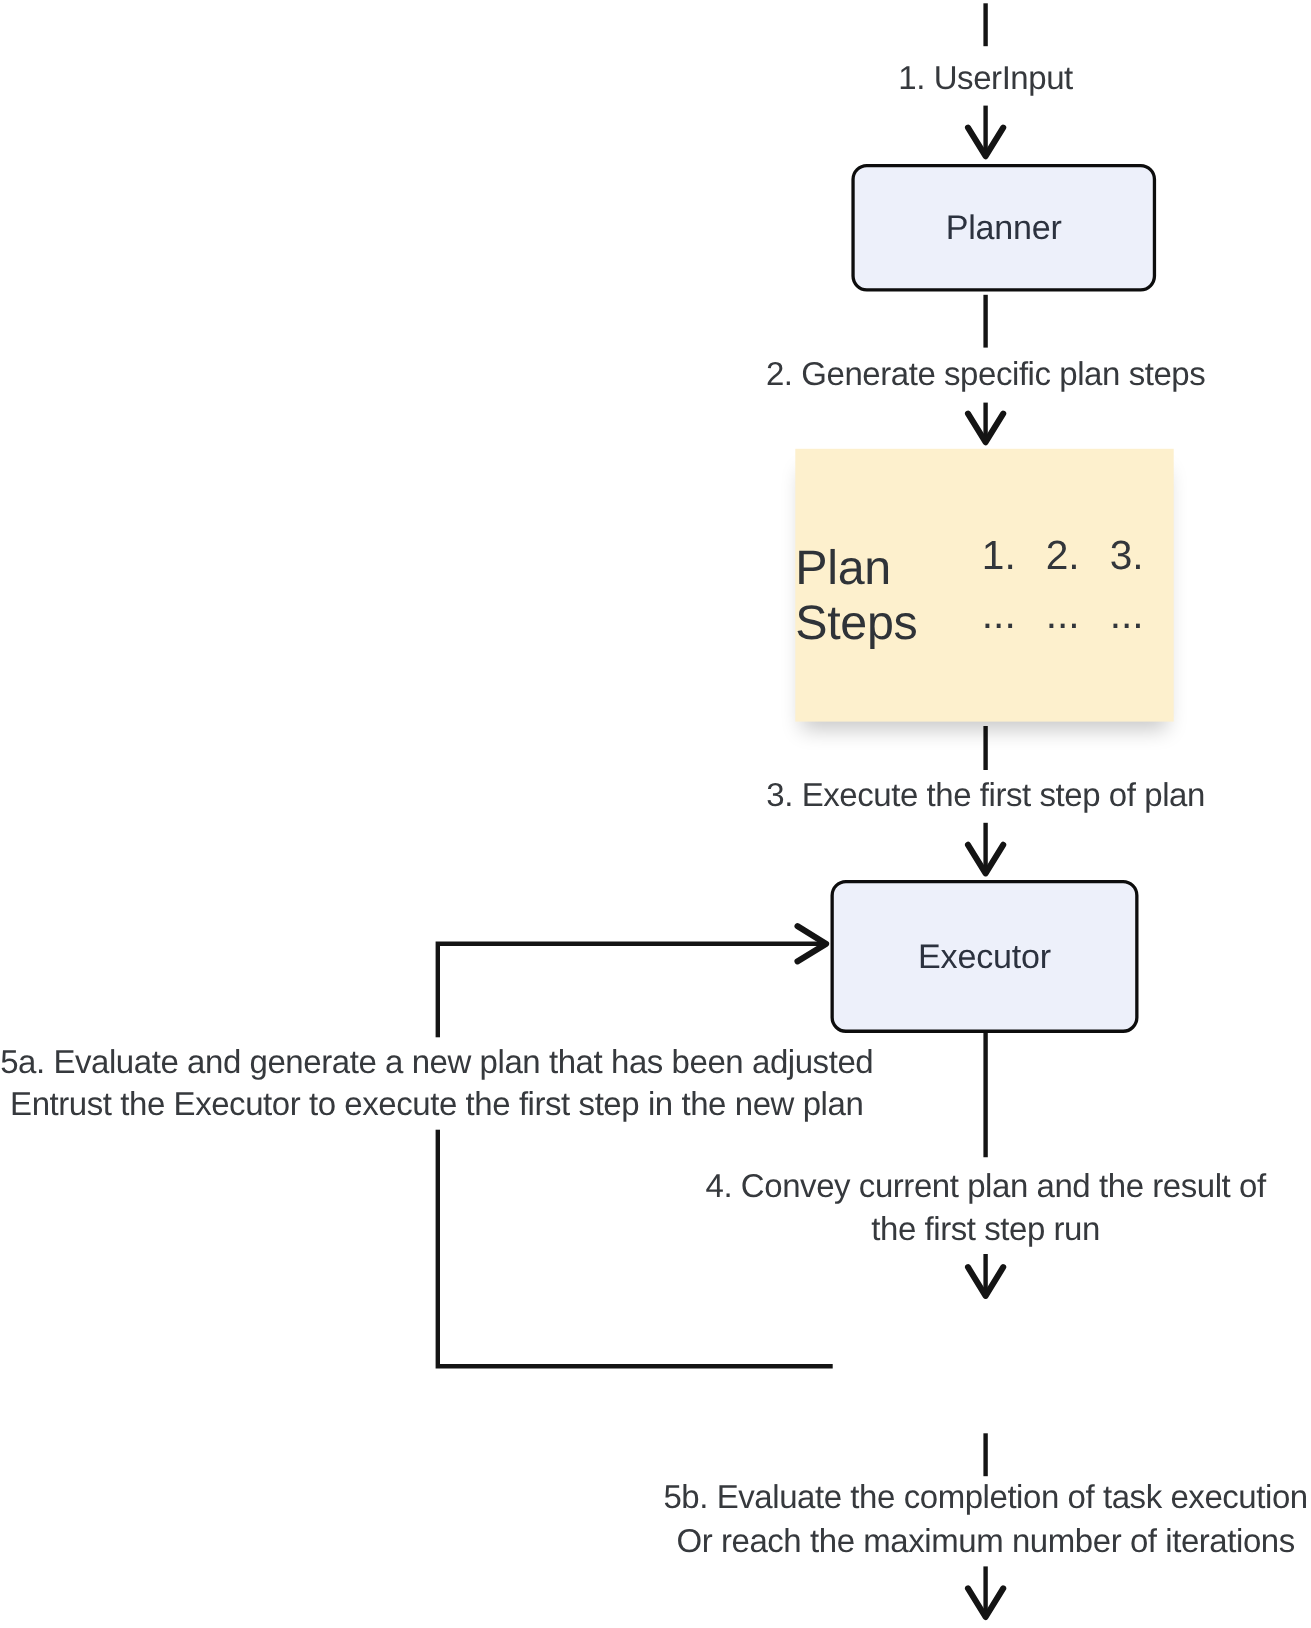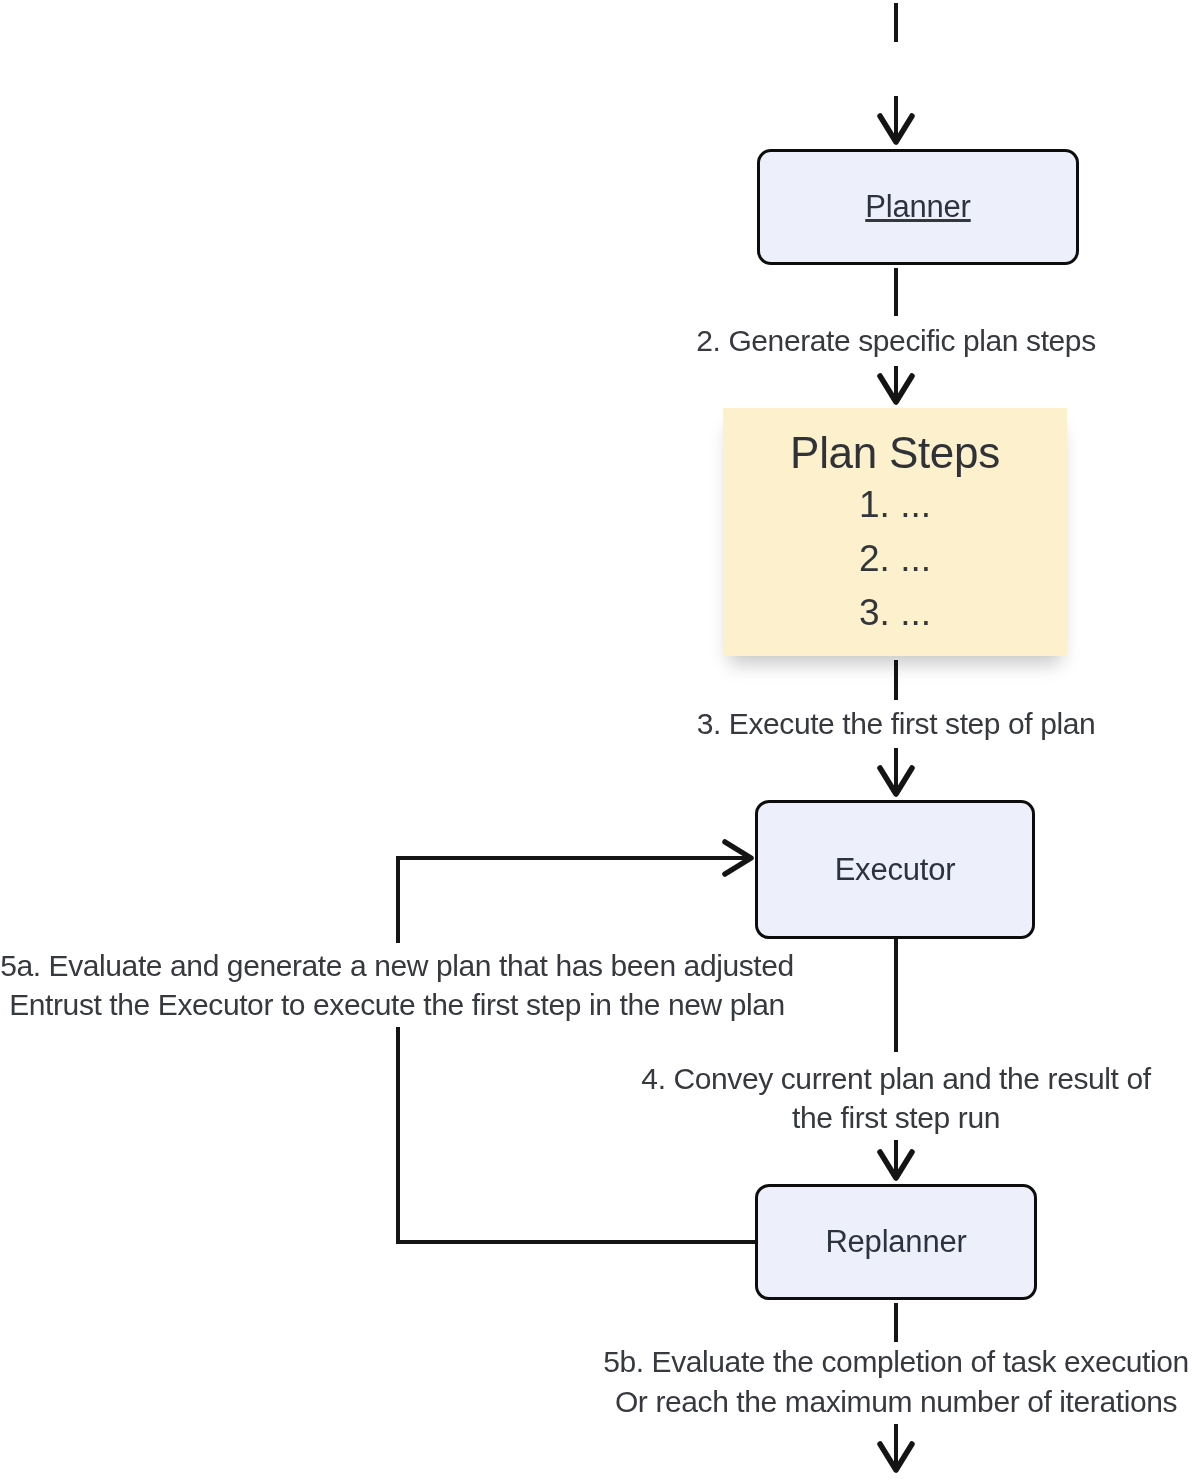--- a/index.html
+++ b/index.html
@@ -33,21 +33,21 @@
   }
   .node-label{
     font-size:31px;
     color:#2c323f;
     letter-spacing:-0.2px;
   }
   .plan-box{
     position:absolute;z-index:3;
     background:var(--plan-fill);
     box-shadow:0 14px 18px -6px rgba(0,0,0,0.22);
-    display:flex;flex-direction:column;align-items:center;
+    display:flex;flex-direction:row;align-items:center;
     box-sizing:border-box;
     left:723px;top:408px;width:344px;height:248px;
   }
   .plan-title{
     font-size:44px;
     color:#2f3338;
     margin-top:20px;
     letter-spacing:-0.3px;
   }
   .plan-item{
@@ -89,39 +89,37 @@
       <line x1="896" y1="660" x2="896" y2="700"></line>
       <line x1="896" y1="748" x2="896" y2="794" marker-end="url(#vee)"></line>
       <line x1="896" y1="917" x2="896" y2="1052"></line>
       <line x1="896" y1="1140" x2="896" y2="1178" marker-end="url(#vee)"></line>
       <line x1="896" y1="1303" x2="896" y2="1342"></line>
       <line x1="896" y1="1424" x2="896" y2="1470" marker-end="url(#vee)"></line>
       <path d="M757,1242 L398,1242 L398,858 L751,858" marker-end="url(#vee)"></path>
     </g>
   </svg>
 
-  <div class="node" style="left:757px;top:149px;width:322px;height:116px;text-decoration:underline;">
+  <div class="node" style="left:774px;top:149px;width:277px;height:116px;">
     <span class="node-label">Planner</span>
   </div>
 
   <div class="plan-box">
     <div class="plan-title">Plan Steps</div>
     <div class="plan-item">1. ...</div>
     <div class="plan-item">2. ...</div>
     <div class="plan-item">3. ...</div>
   </div>
 
   <div class="node" style="left:755px;top:800px;width:280px;height:139px;">
     <span class="node-label">Executor</span>
   </div>
 
-  <div class="node" style="left:755px;top:1184px;width:282px;height:116px;">
-    <span class="node-label">Replanner</span>
-  </div>
 
+  <div class="flow-label" style="left:696px;top:52px;width:400px;">1. UserInput</div>
 
   <div class="flow-label" style="left:596px;top:321px;width:600px;">2. Generate specific plan steps</div>
 
   <div class="flow-label" style="left:596px;top:704px;width:600px;">3. Execute the first step of plan</div>
 
   <div class="flow-label two-line" style="left:566px;top:1059px;width:660px;">
     <div>4. Convey current plan and the result of</div>
     <div>the first step run</div>
   </div>
 

